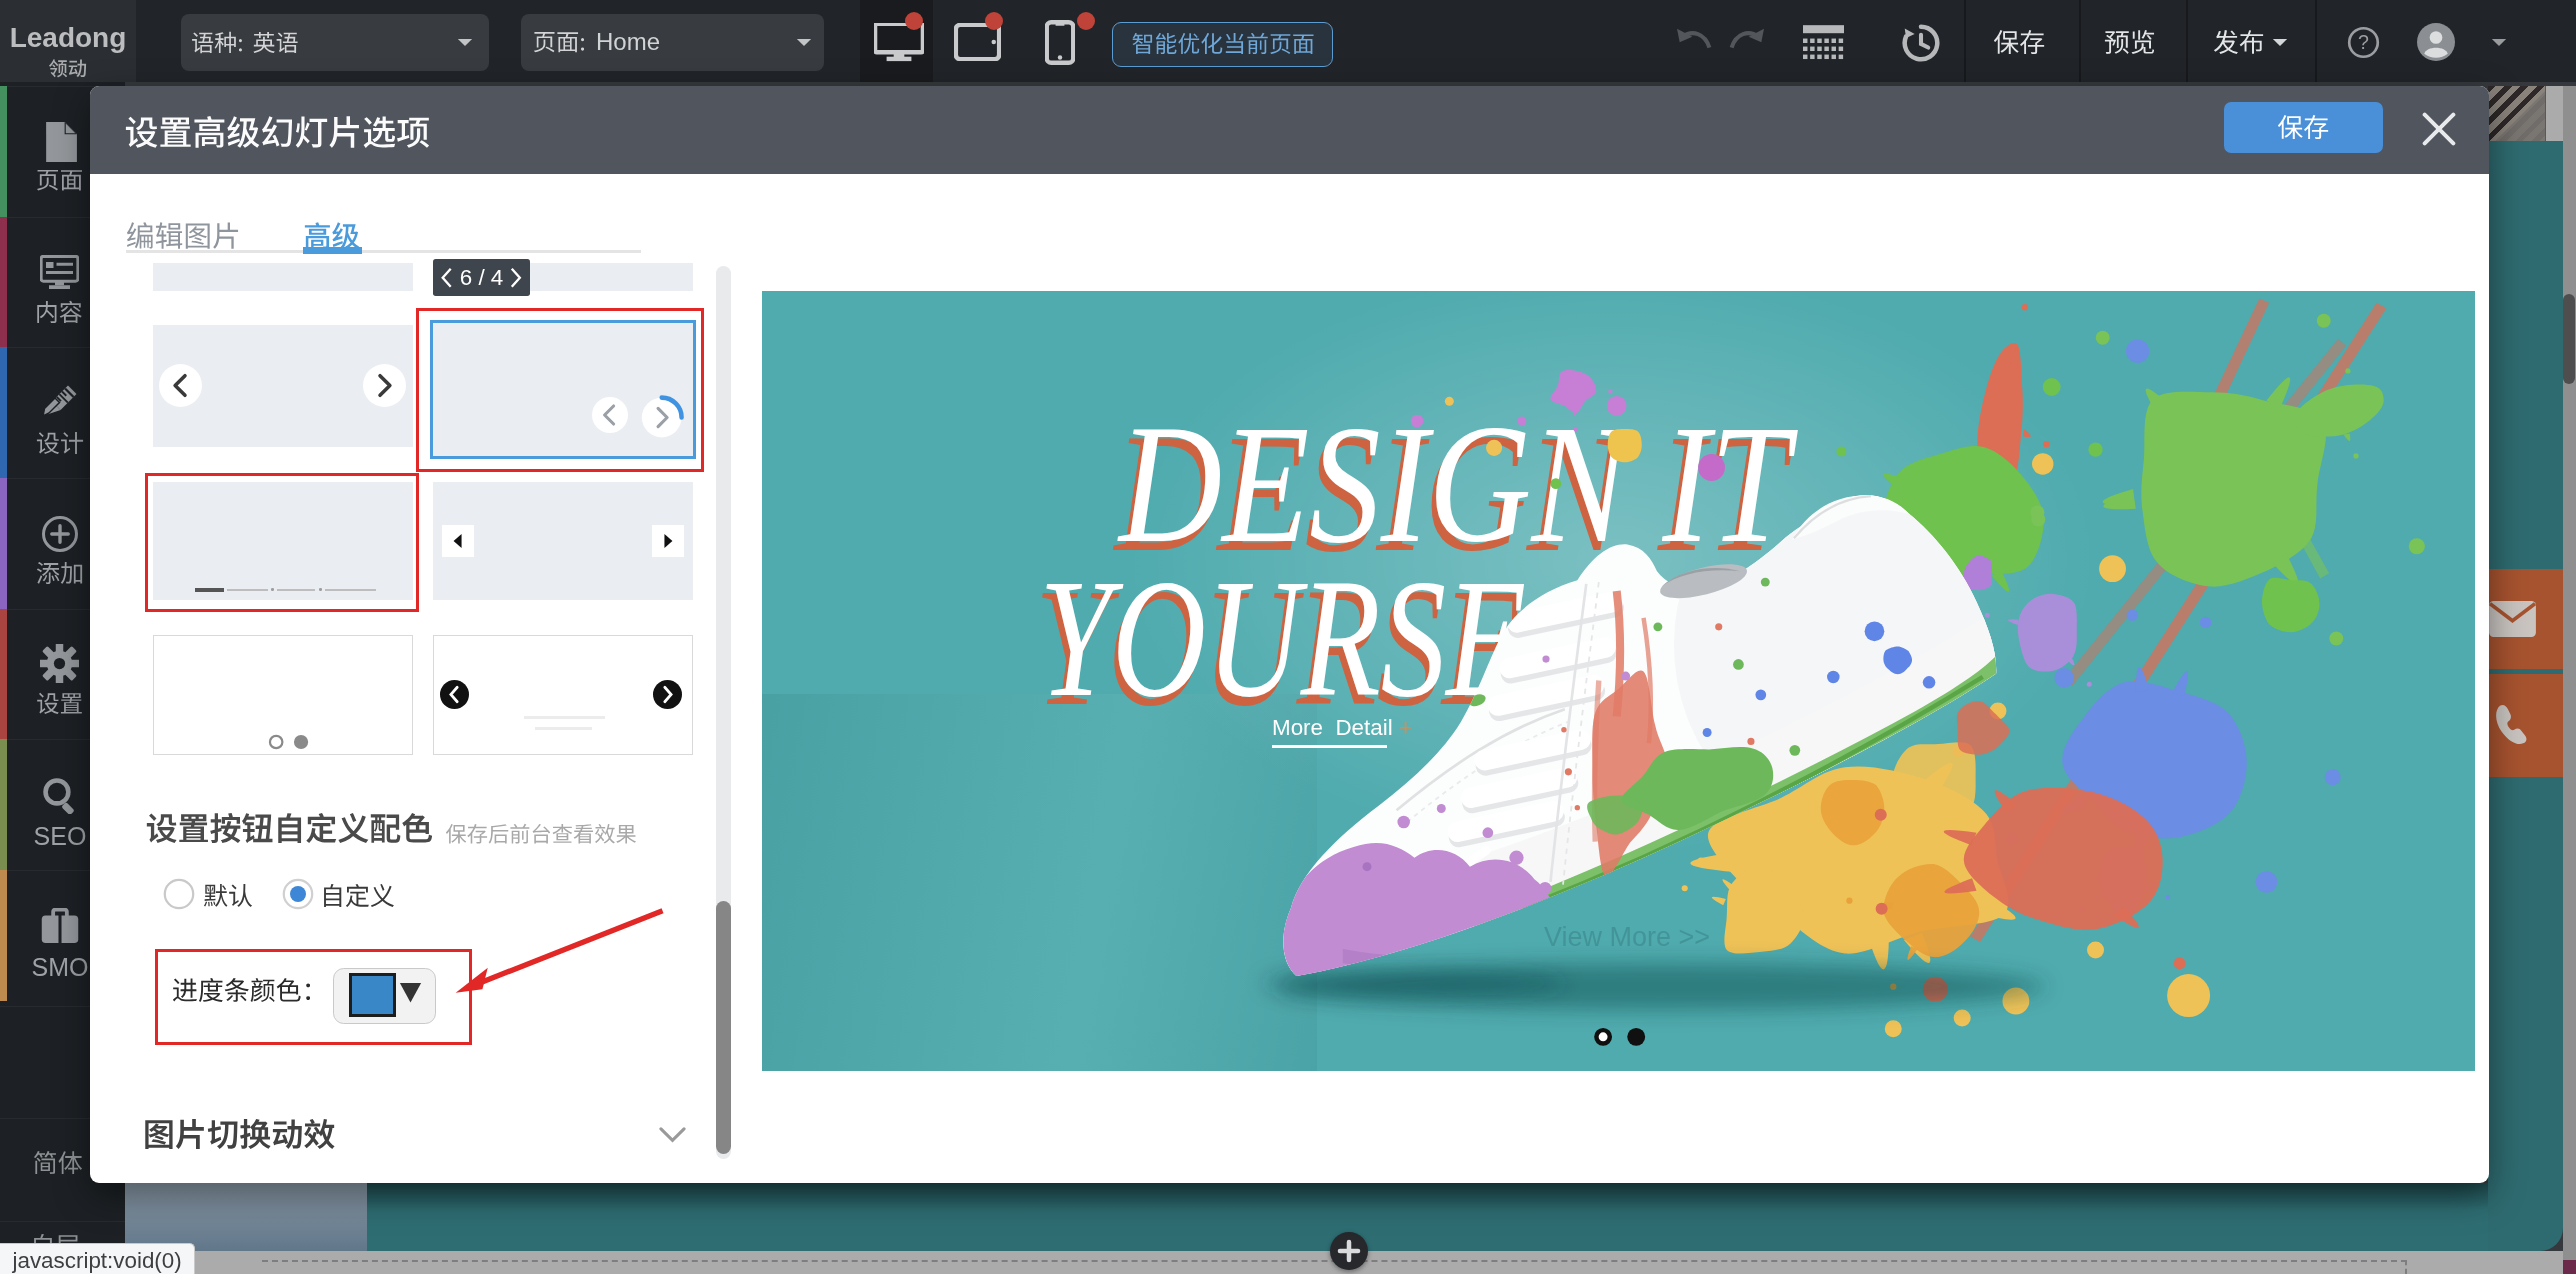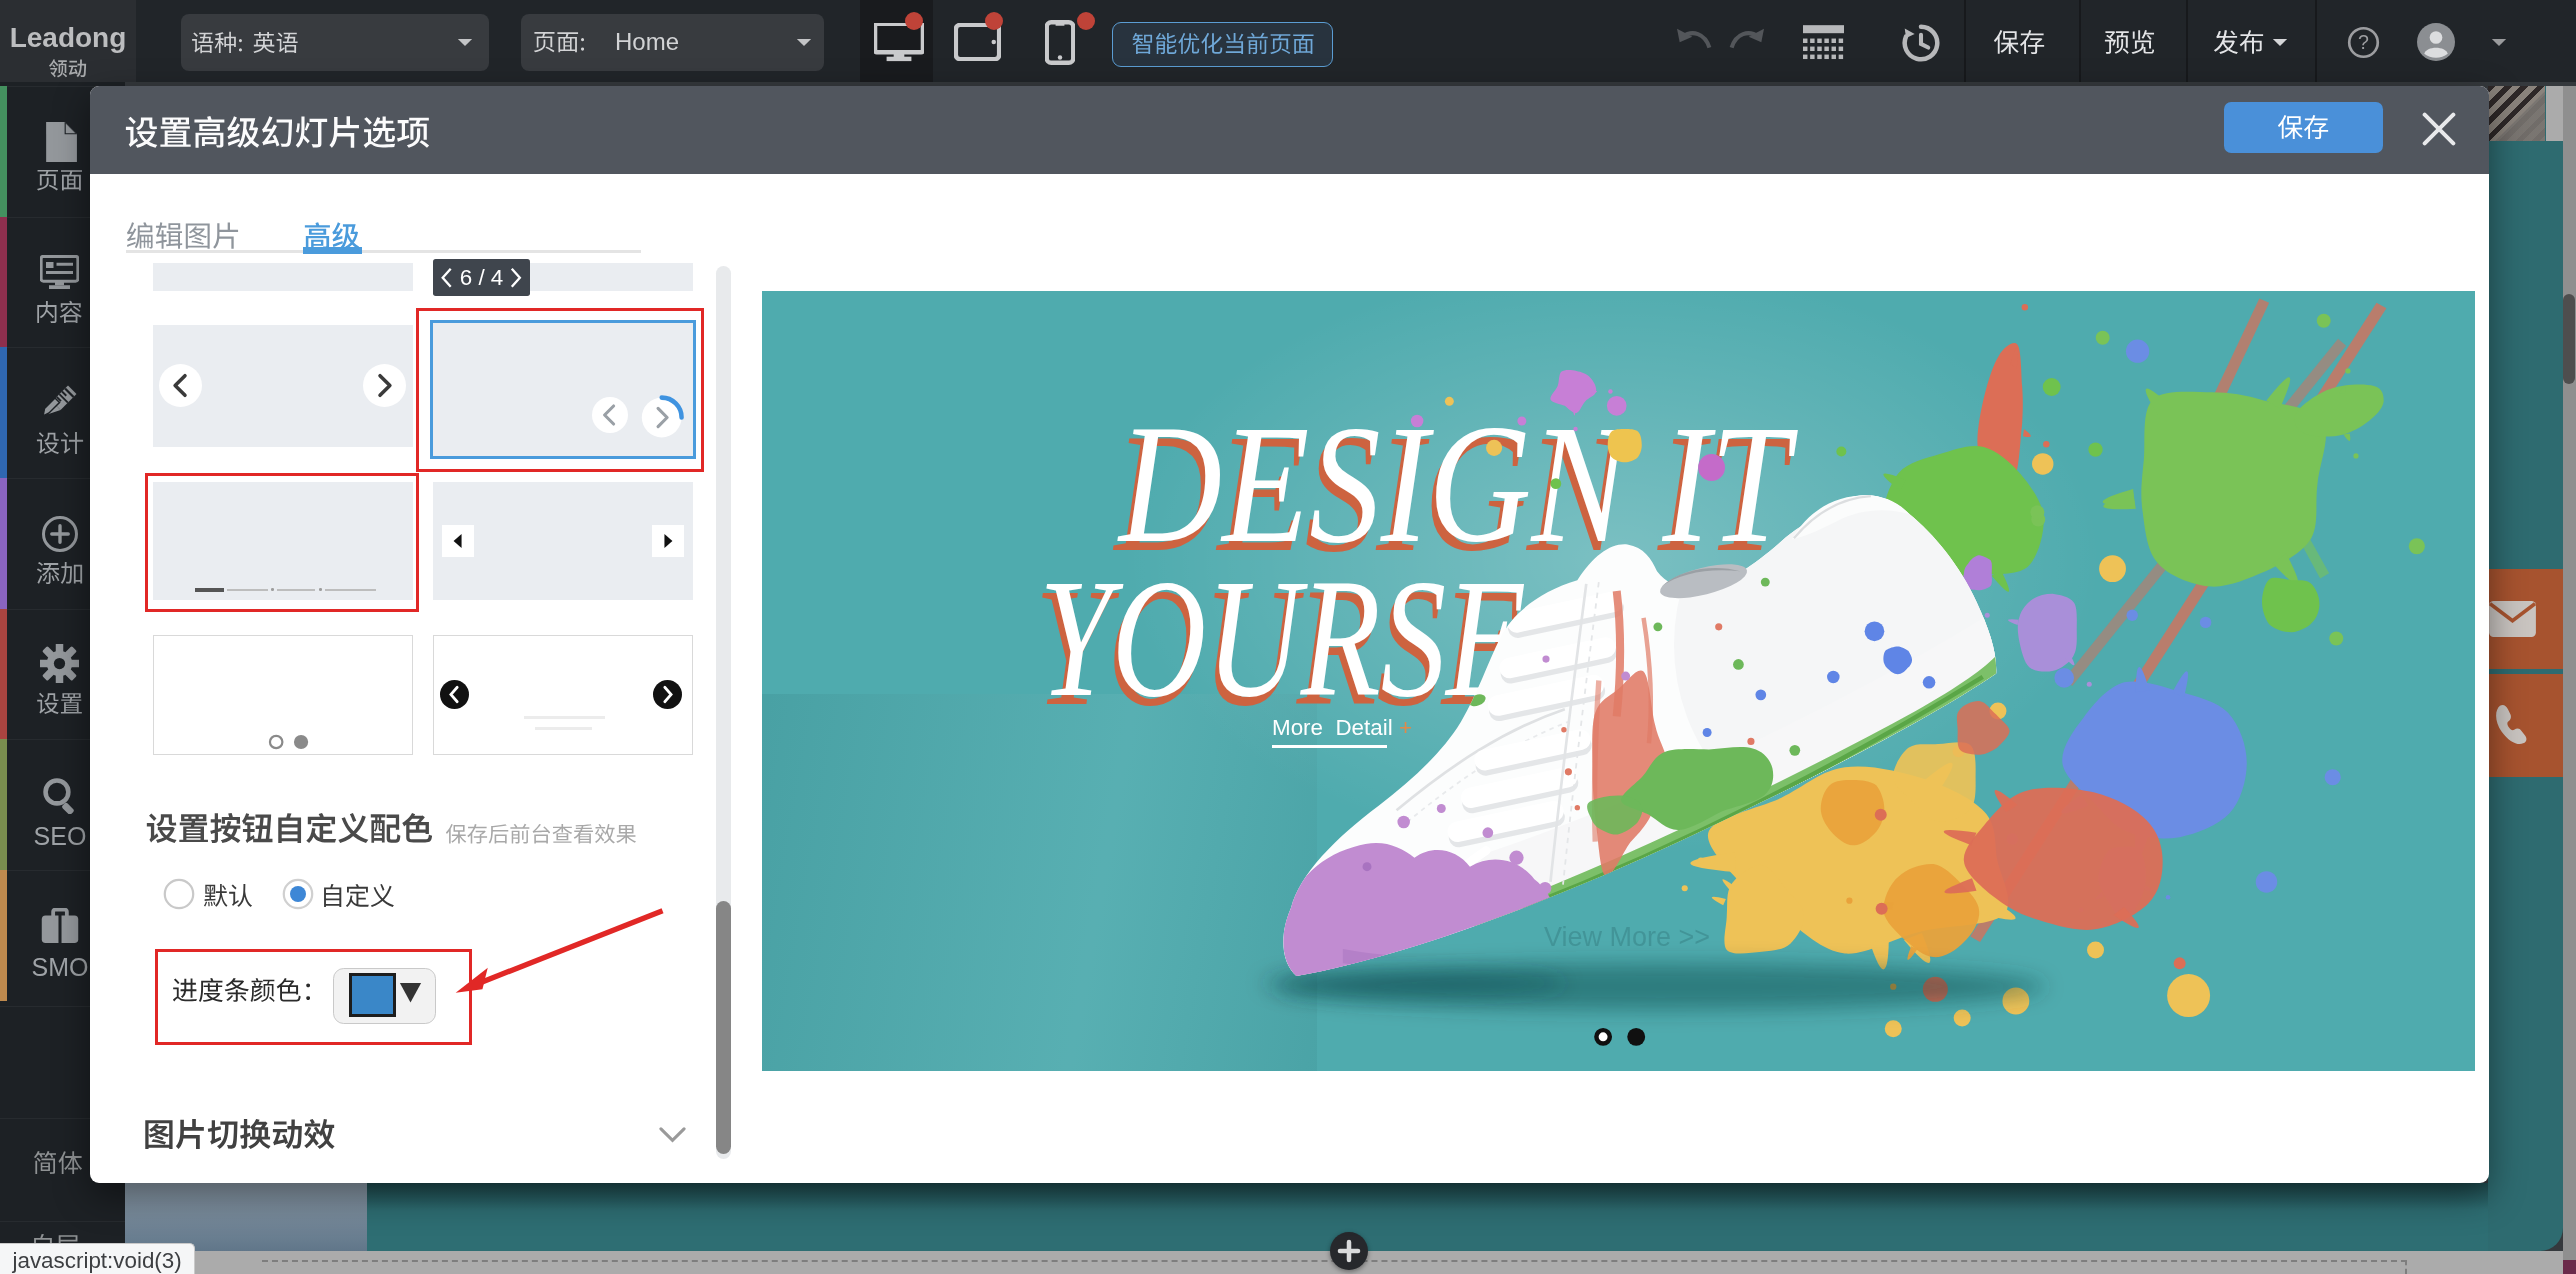--- a/index.html
+++ b/index.html
@@ -46,21 +46,21 @@
 <svg style="position:absolute;left:252px;top:31px;overflow:visible;" width="47" height="23" viewBox="-0.010000000000000009 -22.83 51.92 25.97">
       <path d="M1.5 -7.2H24.6V-5.4H1.5ZM4.2 -13.3H22V-6.5H20V-11.6H6V-6.5H4.2ZM11.9 -16.3H13.9V-9.1Q13.9 -7.8 13.7 -6.5Q13.4 -5.2 12.7 -3.9Q12.1 -2.7 10.8 -1.6Q9.5 -0.5 7.4 0.4Q5.3 1.4 2.2 2.1Q2.1 1.9 1.9 1.6Q1.7 1.3 1.4 1Q1.2 0.7 1 0.5Q4 -0.2 5.9 -1Q7.9 -1.8 9.1 -2.8Q10.3 -3.7 10.9 -4.8Q11.5 -5.8 11.7 -6.9Q11.9 -8 11.9 -9.1ZM14.2 -6.6Q15.5 -3.6 18.2 -1.9Q21 -0.2 25.2 0.4Q25 0.6 24.7 0.9Q24.5 1.2 24.3 1.5Q24.1 1.9 23.9 2.1Q21 1.6 18.8 0.6Q16.6 -0.5 15 -2.1Q13.4 -3.8 12.5 -6.1ZM1.8 -19.4H24.1V-17.7H1.8ZM7.3 -21.8H9.2V-14.9H7.3ZM16.6 -21.8H18.6V-14.9H16.6ZM35.2 -20.9H50V-19.2H35.2ZM34.3 -11H50.9V-9.2H34.3ZM36.5 -7H49.2V2H47.2V-5.3H38.3V2.1H36.5ZM37.4 -0.7H48V1.1H37.4ZM40.7 -20.2 42.6 -20Q42.3 -18.4 41.9 -16.5Q41.5 -14.7 41.1 -13Q40.7 -11.2 40.4 -10H38.4Q38.6 -11 39 -12.2Q39.3 -13.5 39.6 -14.9Q39.9 -16.3 40.2 -17.6Q40.5 -19 40.7 -20.2ZM36.2 -16.2H47V-14.5H36.2ZM46.5 -16.2H46.7L47 -16.3L48.3 -16.2Q48.3 -14.7 48.1 -13.1Q47.9 -11.4 47.7 -10L45.9 -10.2Q46 -11.1 46.1 -12.2Q46.2 -13.3 46.3 -14.3Q46.4 -15.3 46.5 -16ZM28.5 -19.9 29.8 -21.1Q30.5 -20.6 31.3 -19.9Q32 -19.2 32.7 -18.5Q33.4 -17.8 33.8 -17.3L32.5 -15.9Q32.1 -16.4 31.4 -17.1Q30.8 -17.9 30 -18.6Q29.3 -19.3 28.5 -19.9ZM27.2 -13.7H31.8V-11.8H27.2ZM30.8 1.3 30.5 -0.5 31.1 -1.3 35.7 -4.4Q35.8 -4 36 -3.5Q36.1 -3 36.2 -2.7Q34.6 -1.6 33.6 -0.9Q32.6 -0.2 32 0.2Q31.5 0.6 31.2 0.9Q31 1.1 30.8 1.3ZM30.8 1.3Q30.8 1.1 30.6 0.7Q30.4 0.4 30.2 0.1Q30 -0.2 29.8 -0.4Q30.1 -0.7 30.5 -1.1Q30.8 -1.6 30.8 -2.4V-13.7H32.6V-0.6Q32.6 -0.6 32.3 -0.4Q32.1 -0.2 31.7 0.1Q31.4 0.4 31.1 0.7Q30.8 1 30.8 1.3Z" fill="#d2d3d5"></path>
     </svg>
 <svg class="abs" style="left:457px;top:38px" width="16" height="9" viewBox="0 0 18 10">
       <path d="M1 1 L9 9 L17 1 Z" fill="#c3c4c6"></path>
     </svg>
 <div class="abs" style="left:521px;top:14.3px;width:303px;height:57px;background:#383b3f;border-radius:8px"></div>
 <svg style="position:absolute;left:533px;top:31px;overflow:visible;" width="52" height="22.4" viewBox="0.31000000000000005 -21.41 58.02 24.56">
       <path d="M1.9 -20.4H24.3V-18.6H1.9ZM11.9 -19.5 14.2 -19.1Q13.6 -18 13.1 -16.7Q12.5 -15.5 12 -14.7L10.3 -15Q10.6 -15.6 10.9 -16.4Q11.2 -17.2 11.5 -18Q11.8 -18.8 11.9 -19.5ZM12.1 -12H14.1V-7.3Q14.1 -6.2 13.8 -5.1Q13.6 -4.1 12.9 -3.1Q12.2 -2.1 10.9 -1.1Q9.7 -0.2 7.6 0.6Q5.5 1.4 2.5 2.1Q2.4 1.9 2.2 1.6Q2 1.3 1.8 1Q1.5 0.7 1.3 0.5Q4.2 -0.1 6.1 -0.8Q8.1 -1.5 9.3 -2.3Q10.5 -3.1 11.1 -3.9Q11.7 -4.8 11.9 -5.6Q12.1 -6.5 12.1 -7.3ZM14.2 -2.9 15.3 -4.2Q16.4 -3.7 17.7 -3.1Q18.9 -2.5 20.1 -1.8Q21.3 -1.2 22.4 -0.6Q23.5 0.1 24.2 0.6L23 2.1Q22.3 1.6 21.3 1Q20.2 0.3 19 -0.4Q17.8 -1 16.5 -1.7Q15.3 -2.3 14.2 -2.9ZM4.5 -15.5H21.8V-3.4H19.7V-13.7H6.4V-3.3H4.5ZM35.2 -10.3H42.4V-8.7H35.2ZM35.2 -5.7H42.4V-4.2H35.2ZM29.9 -1.1H48.3V0.7H29.9ZM28.7 -15H49.3V2.1H47.3V-13.2H30.6V2.1H28.7ZM34.3 -13.9H36.1V-0.3H34.3ZM41.6 -13.9H43.4V-0.3H41.6ZM37.7 -19.3 40 -18.7Q39.6 -17.4 39.2 -16Q38.7 -14.7 38.4 -13.7L36.6 -14.2Q36.8 -14.9 37 -15.8Q37.2 -16.7 37.4 -17.6Q37.6 -18.5 37.7 -19.3ZM27.5 -20.1H50.6V-18.3H27.5ZM55.6 -10.2Q54.9 -10.2 54.4 -10.7Q53.9 -11.1 53.9 -11.9Q53.9 -12.8 54.4 -13.3Q54.9 -13.8 55.6 -13.8Q56.3 -13.8 56.8 -13.3Q57.3 -12.8 57.3 -11.9Q57.3 -11.1 56.8 -10.7Q56.3 -10.2 55.6 -10.2ZM55.6 0.3Q54.9 0.3 54.4 -0.2Q53.9 -0.7 53.9 -1.5Q53.9 -2.3 54.4 -2.8Q54.9 -3.3 55.6 -3.3Q56.3 -3.3 56.8 -2.8Q57.3 -2.3 57.3 -1.5Q57.3 -0.7 56.8 -0.2Q56.3 0.3 55.6 0.3Z" fill="#d2d3d5"></path>
     </svg>
-<div class="abs" style="left:615px;top:27px;width:134px;height:32px;font-size:24px;color:#d2d3d5;line-height:30px">Home</div>
+<div class="abs" style="left:596px;top:27px;width:134px;height:32px;font-size:24px;color:#d2d3d5;line-height:30px">Home</div>
 <svg class="abs" style="left:796px;top:38px" width="16" height="9" viewBox="0 0 18 10">
       <path d="M1 1 L9 9 L17 1 Z" fill="#c3c4c6"></path>
     </svg>
 <div class="abs" style="left:860px;top:0;width:73px;height:82px;background:#191b1e"></div>
 <svg class="abs" style="left:874px;top:23px" width="50" height="39" viewBox="0 0 56 44">
 <rect x="1" y="1" width="54" height="32" rx="2" fill="none" stroke="#c9cacc" stroke-width="5"></rect>
 <rect x="22" y="33" width="12" height="6" fill="#c9cacc"></rect>
       <rect x="14" y="38" width="28" height="5" fill="#c9cacc"></rect>
     </svg>
 <svg class="abs" style="left:954px;top:23px" width="47" height="38" viewBox="0 0 52 42">
@@ -225,21 +225,21 @@
 <div class="abs" style="left:0;top:1006px;width:125px;height:0.9px;background:#272b2f"></div>
 <div class="abs" style="left:0;top:1118px;width:125px;height:0.9px;background:#272b2f"></div>
 <div class="abs" style="left:0;top:1221px;width:125px;height:0.9px;background:#272b2f"></div>
 <svg style="position:absolute;left:33px;top:1150px;overflow:visible;" width="50" height="25" viewBox="0.3600000000000001 -24.6 55.89 27.79">
       <path d="M5.3 -21.1H13.8V-19.3H5.3ZM15.9 -21H26V-19.3H15.9ZM5.8 -23.6 7.8 -23.1Q7.3 -21.6 6.5 -20.2Q5.8 -18.9 4.9 -17.7Q4 -16.5 3.1 -15.6Q2.9 -15.8 2.6 -16Q2.3 -16.2 1.9 -16.4Q1.6 -16.6 1.4 -16.7Q2.8 -18 3.9 -19.8Q5.1 -21.6 5.8 -23.6ZM16.7 -23.6 18.7 -23.1Q18.1 -21.1 17.1 -19.2Q16 -17.4 14.8 -16.1Q14.7 -16.3 14.4 -16.5Q14 -16.7 13.7 -17Q13.4 -17.2 13.1 -17.3Q14.3 -18.5 15.2 -20.1Q16.2 -21.7 16.7 -23.6ZM7.4 -19.7 9.1 -20.4Q9.7 -19.5 10.3 -18.4Q10.9 -17.4 11.1 -16.6L9.3 -15.9Q9 -16.6 8.5 -17.7Q7.9 -18.8 7.4 -19.7ZM18.9 -19.8 20.6 -20.5Q21.3 -19.6 22 -18.5Q22.7 -17.3 23.1 -16.5L21.2 -15.7Q20.9 -16.5 20.3 -17.7Q19.6 -18.8 18.9 -19.8ZM9.8 -6.8H18.3V-5.3H9.8ZM3 -12.7H5V2.2H3ZM9.8 -15.1H24.1V-13.2H9.8ZM4.3 -15.1 5.8 -16.1Q6.7 -15.4 7.6 -14.4Q8.5 -13.5 9 -12.7L7.4 -11.6Q6.9 -12.3 6 -13.3Q5.1 -14.3 4.3 -15.1ZM23 -15.1H25V-0.3Q25 0.6 24.8 1Q24.6 1.5 23.9 1.8Q23.3 2 22.2 2Q21.2 2.1 19.6 2.1Q19.5 1.7 19.3 1.1Q19.2 0.6 18.9 0.2Q19.7 0.2 20.4 0.2Q21.1 0.3 21.7 0.3Q22.2 0.2 22.4 0.2Q22.7 0.2 22.8 0.1Q23 0 23 -0.3ZM10.8 -9.2V-2.8H17.4V-9.2ZM9 -10.8H19.3V-1.1H9ZM35 -23.4 37 -22.8Q36.2 -20.5 35.1 -18.2Q34 -15.9 32.7 -13.8Q31.5 -11.8 30.1 -10.2Q30 -10.4 29.8 -10.8Q29.5 -11.2 29.3 -11.6Q29.1 -12 28.8 -12.2Q30.1 -13.6 31.2 -15.4Q32.4 -17.2 33.4 -19.3Q34.3 -21.3 35 -23.4ZM32.5 -16.2 34.5 -18.2 34.5 -18.2V2.2H32.5ZM44.3 -23.4H46.3V2.1H44.3ZM36.3 -17.9H54.7V-15.8H36.3ZM39.6 -4.9H50.8V-3H39.6ZM47.3 -16.8Q48.1 -14.3 49.4 -11.9Q50.6 -9.4 52.1 -7.4Q53.6 -5.3 55.3 -4Q54.9 -3.7 54.4 -3.2Q53.9 -2.8 53.6 -2.4Q52 -3.9 50.5 -6.1Q49 -8.3 47.8 -11Q46.6 -13.6 45.7 -16.4ZM43.4 -16.9 44.9 -16.5Q44.1 -13.7 42.8 -11Q41.5 -8.3 40 -6.1Q38.4 -3.8 36.8 -2.3Q36.6 -2.5 36.3 -2.8Q36.1 -3.1 35.8 -3.4Q35.5 -3.7 35.3 -3.9Q36.9 -5.2 38.5 -7.3Q40 -9.4 41.3 -11.9Q42.6 -14.4 43.4 -16.9Z" fill="#8f9294"></path>
     </svg>
 <svg style="position:absolute;left:33px;top:1233px;overflow:visible;" width="47" height="25" viewBox="3.0300000000000002 -24.63 52.36 28.13">
       <path d="M5.1 -1.9H22.9V0.2H5.1ZM5 -10.5H22.9V-8.5H5ZM4 -19H24V2.1H21.8V-16.9H6.1V2.2H4ZM12.5 -23.6 15.1 -23.2Q14.5 -21.7 13.8 -20.3Q13.2 -18.8 12.6 -17.7L10.6 -18.2Q10.9 -19 11.3 -19.9Q11.6 -20.9 12 -21.8Q12.3 -22.8 12.5 -23.6ZM31.7 -22.2H33.8V-14Q33.8 -12.2 33.7 -10.1Q33.6 -8 33.3 -5.9Q33 -3.7 32.4 -1.6Q31.8 0.5 30.7 2.2Q30.5 2 30.2 1.8Q29.8 1.6 29.5 1.4Q29.1 1.2 28.9 1.1Q29.9 -0.5 30.4 -2.5Q31 -4.4 31.3 -6.4Q31.5 -8.4 31.6 -10.4Q31.7 -12.3 31.7 -14ZM33.2 -22.2H52.8V-15.2H33.2V-17H50.7V-20.4H33.2ZM36.5 -12.8H52.4V-10.9H36.5ZM34.7 -8H54.4V-6.1H34.7ZM47.2 -4.5 49 -5.3Q49.8 -4.2 50.7 -3Q51.5 -1.7 52.3 -0.5Q53 0.7 53.5 1.6L51.6 2.5Q51.1 1.6 50.4 0.4Q49.7 -0.8 48.8 -2.1Q48 -3.4 47.2 -4.5ZM36.1 1.8Q36 1.6 35.9 1.2Q35.7 0.9 35.6 0.5Q35.4 0.1 35.3 -0.2Q35.7 -0.2 36.1 -0.6Q36.5 -0.9 36.9 -1.4Q37.2 -1.7 37.6 -2.3Q38.1 -2.9 38.7 -3.7Q39.3 -4.5 39.9 -5.4Q40.4 -6.4 40.9 -7.3L43.3 -6.7Q42.4 -5.3 41.5 -4Q40.5 -2.6 39.5 -1.4Q38.5 -0.2 37.5 0.7V0.7Q37.5 0.7 37.2 0.8Q37 1 36.8 1.1Q36.5 1.3 36.3 1.5Q36.1 1.6 36.1 1.8ZM36.1 1.8 36 0.3 37.3 -0.4 50.8 -1.2Q50.9 -0.8 51 -0.3Q51.2 0.2 51.2 0.5Q47.4 0.7 44.8 0.9Q42.2 1.1 40.6 1.2Q39 1.3 38.1 1.4Q37.2 1.5 36.8 1.6Q36.3 1.7 36.1 1.8Z" fill="#8f9294"></path>
     </svg>
 <div class="abs" style="left:0;top:1243px;width:195px;height:31px;background:#f5f6f7;border:0.9px solid #c9c9c9;border-left:none;border-bottom:none;border-radius:0 5.4px 0 0"></div>
-<div class="abs" style="left:12.5px;top:1249px;width:183px;font-size:22.4px;color:#3d3f42;line-height:23px">javascript:void(3)</div>
+<div class="abs" style="left:12.5px;top:1249px;width:183px;font-size:22.4px;color:#3d3f42;line-height:23px">javascript:void(0)</div>
 <div class="abs" style="left:90px;top:86px;width:2399px;height:1097px;background:#fff;border-radius:9px;box-shadow:0 12.5px 36px rgba(0,0,0,.45)"></div>
 <div class="abs" style="left:90px;top:86px;width:2399px;height:88px;background:#51565e;border-radius:9px 9px 0 0"></div>
 <svg style="position:absolute;left:125px;top:115px;overflow:visible;" width="305" height="34" viewBox="0.51 -33.26 341.27 37.63">
       <path d="M4.3 -29.3 6.6 -31.5Q7.6 -30.6 8.8 -29.6Q9.9 -28.6 10.9 -27.6Q12 -26.6 12.6 -25.8L10.1 -23.2Q9.5 -24.1 8.5 -25.1Q7.6 -26.2 6.4 -27.3Q5.3 -28.4 4.3 -29.3ZM6.5 2.5 5.7 -0.7 6.5 -1.9 13.8 -7.6Q14 -6.9 14.4 -6Q14.8 -5.1 15.1 -4.6Q12.5 -2.6 10.9 -1.3Q9.3 -0.1 8.5 0.7Q7.6 1.4 7.1 1.8Q6.7 2.2 6.5 2.5ZM1.5 -20.2H8.3V-16.8H1.5ZM19.2 -30.8H29.3V-27.4H19.2ZM14.5 -15.4H32.1V-12.1H14.5ZM31 -15.4H31.7L32.3 -15.6L34.5 -14.6Q33.3 -10.7 31.3 -7.8Q29.3 -4.9 26.7 -2.7Q24 -0.6 20.8 0.9Q17.7 2.3 14.2 3.2Q13.9 2.5 13.4 1.6Q13 0.6 12.5 0Q15.7 -0.6 18.6 -1.9Q21.6 -3.1 24 -4.9Q26.5 -6.8 28.3 -9.3Q30.1 -11.7 31 -14.9ZM18.9 -12.8Q20.4 -9.5 22.9 -6.9Q25.5 -4.3 29 -2.6Q32.5 -0.8 36.8 0.1Q36.4 0.4 36 1Q35.6 1.6 35.2 2.2Q34.8 2.8 34.6 3.3Q27.9 1.7 23.2 -2.2Q18.5 -6 15.9 -11.7ZM18.3 -30.8H21.7V-26.5Q21.7 -24.7 21.1 -22.7Q20.6 -20.8 19.2 -19.1Q17.8 -17.4 15 -16.1Q14.8 -16.4 14.4 -17Q13.9 -17.5 13.4 -18Q13 -18.5 12.6 -18.7Q15.1 -19.8 16.3 -21.1Q17.5 -22.4 17.9 -23.8Q18.3 -25.2 18.3 -26.6ZM27.7 -30.8H31.1V-22.2Q31.1 -21.3 31.2 -21Q31.3 -20.7 31.8 -20.7Q32 -20.7 32.4 -20.7Q32.9 -20.7 33.4 -20.7Q33.9 -20.7 34.1 -20.7Q34.5 -20.7 35.1 -20.7Q35.6 -20.8 36 -20.9Q36 -20.2 36.1 -19.4Q36.2 -18.5 36.3 -17.9Q35.9 -17.7 35.3 -17.7Q34.7 -17.6 34.1 -17.6Q33.9 -17.6 33.3 -17.6Q32.8 -17.6 32.2 -17.6Q31.7 -17.6 31.5 -17.6Q29.9 -17.6 29.1 -18.1Q28.3 -18.5 28 -19.6Q27.7 -20.6 27.7 -22.2ZM6.5 2.5Q6.3 2.1 6 1.5Q5.7 0.9 5.3 0.4Q4.9 -0.2 4.6 -0.5Q5 -0.8 5.4 -1.3Q5.9 -1.8 6.2 -2.5Q6.5 -3.2 6.5 -4.1V-20.2H10V-1.3Q10 -1.3 9.4 -0.9Q8.9 -0.5 8.2 0.1Q7.5 0.7 7 1.4Q6.5 2 6.5 2.5ZM63 -28.2V-25.3H68.5V-28.2ZM54.2 -28.2V-25.3H59.7V-28.2ZM45.7 -28.2V-25.3H51V-28.2ZM42.2 -30.7H72.1V-22.8H42.2ZM40.5 -20.9H73.1V-18.2H40.5ZM55 -23.6 58.7 -23.4Q58.4 -21.4 58 -19.1Q57.5 -16.9 57.1 -15.2H53.8Q54 -16.4 54.2 -17.8Q54.5 -19.2 54.7 -20.7Q54.9 -22.3 55 -23.6ZM40.1 -0.5H74V2.1H40.1ZM46.7 -12.1H67.3V-10.2H46.7ZM46.8 -8.3H67.2V-6.4H46.8ZM47 -4.4H67.4V-2.4H47ZM44.9 -16.2H69.1V0.9H65.5V-13.9H48.3V0.9H44.9ZM78.2 -28.3H111.7V-25.2H78.2ZM87.2 -20.9V-18H102.9V-20.9ZM83.6 -23.4H106.7V-15.5H83.6ZM79.4 -13.6H109.5V-10.7H82.9V3.2H79.4ZM107 -13.6H110.6V-0.3Q110.6 0.9 110.3 1.5Q109.9 2.1 109 2.5Q108.1 2.8 106.8 2.8Q105.4 2.9 103.5 2.9Q103.3 2.3 103 1.5Q102.7 0.8 102.4 0.2Q103.2 0.3 104 0.3Q104.8 0.3 105.5 0.3Q106.1 0.3 106.3 0.3Q107 0.3 107 -0.3ZM92.4 -31.4 96 -32.3Q96.5 -31.1 97 -29.6Q97.6 -28.2 97.8 -27.2L94 -26.1Q93.8 -27.2 93.3 -28.7Q92.8 -30.2 92.4 -31.4ZM88.5 -8.8H102.9V-0.7H88.5V-3.2H99.7V-6.2H88.5ZM86.6 -8.8H89.9V1.1H86.6ZM133.3 -28.3 136.9 -28.2Q136.6 -21.3 135.9 -15.5Q135.1 -9.6 133.6 -4.9Q132.1 -0.2 129.4 3.3Q129.1 3 128.5 2.6Q127.9 2.2 127.3 1.7Q126.7 1.3 126.2 1.1Q128.9 -2 130.4 -6.4Q131.9 -10.9 132.5 -16.4Q133.1 -22 133.3 -28.3ZM129.2 -29.7H144.2V-26.3H129.2ZM142 -19.6H147V-16.4H141ZM146 -19.6H146.7L147.3 -19.7L149.5 -18.8Q148.4 -13.2 146.2 -8.9Q144.1 -4.7 141.1 -1.6Q138.2 1.4 134.7 3.2Q134.4 2.8 134 2.3Q133.5 1.8 133 1.3Q132.5 0.8 132.1 0.5Q135.6 -1.1 138.4 -3.8Q141.1 -6.5 143.1 -10.2Q145.1 -14 146 -18.8ZM136 -19Q137.3 -14.8 139.4 -11Q141.5 -7.3 144.5 -4.4Q147.4 -1.4 150.9 0.2Q150.6 0.5 150.1 1Q149.6 1.6 149.2 2.1Q148.8 2.7 148.5 3.1Q144.8 1.2 141.8 -2Q138.9 -5.2 136.7 -9.3Q134.5 -13.4 133 -18.1ZM142.6 -29.7H146.3Q145.8 -27.5 145.1 -25Q144.4 -22.6 143.8 -20.4Q143.2 -18.1 142.6 -16.4H139Q139.7 -18.2 140.3 -20.5Q141 -22.7 141.6 -25.1Q142.2 -27.6 142.6 -29.7ZM116.3 -6.5Q116.3 -6.8 116.1 -7.4Q115.9 -8 115.6 -8.6Q115.4 -9.2 115.2 -9.6Q115.9 -9.8 116.6 -10.4Q117.3 -11.1 118.2 -12.2Q118.7 -12.7 119.7 -13.9Q120.6 -15.1 121.8 -16.8Q122.9 -18.4 124.1 -20.4Q125.3 -22.3 126.3 -24.3L129.2 -22.4Q126.9 -18.5 124.2 -14.8Q121.4 -11.1 118.7 -8.3V-8.2Q118.7 -8.2 118.3 -8Q118 -7.8 117.5 -7.6Q117 -7.3 116.7 -7Q116.3 -6.7 116.3 -6.5ZM116.3 -6.5 116 -9.4 117.6 -10.7 128.5 -13.6Q128.5 -12.9 128.5 -12Q128.6 -11.2 128.6 -10.6Q124.9 -9.5 122.6 -8.8Q120.3 -8.1 119.1 -7.7Q117.9 -7.2 117.3 -7Q116.7 -6.7 116.3 -6.5ZM116.1 -15.9Q116 -16.3 115.8 -16.9Q115.6 -17.5 115.4 -18.1Q115.2 -18.8 115 -19.2Q115.5 -19.4 116.1 -20Q116.6 -20.6 117.2 -21.5Q117.6 -22 118.2 -23.1Q118.8 -24.1 119.6 -25.6Q120.3 -27.1 121.1 -28.8Q121.9 -30.5 122.4 -32.2L125.7 -30.7Q124.7 -28.3 123.5 -26Q122.2 -23.7 120.9 -21.6Q119.5 -19.5 118.1 -17.8V-17.7Q118.1 -17.7 117.8 -17.5Q117.5 -17.3 117.1 -17Q116.7 -16.7 116.4 -16.5Q116.1 -16.2 116.1 -15.9ZM116.1 -15.9 116 -18.5 117.6 -19.5 124.4 -20.2Q124.3 -19.5 124.2 -18.6Q124.1 -17.8 124.1 -17.3Q121.8 -17 120.3 -16.8Q118.9 -16.6 118 -16.4Q117.2 -16.3 116.8 -16.2Q116.4 -16 116.1 -15.9ZM115.5 -2.4Q117.2 -3 119.3 -3.7Q121.4 -4.5 123.8 -5.4Q126.1 -6.2 128.5 -7.1L129.2 -4.1Q125.9 -2.7 122.5 -1.3Q119.1 0 116.4 1.1ZM170.1 -28.4H185.4V-25H170.1ZM183.8 -28.4H187.4Q187.4 -28.4 187.4 -28.1Q187.4 -27.7 187.4 -27.3Q187.4 -26.8 187.4 -26.6Q187.2 -19.7 187 -14.9Q186.8 -10.2 186.5 -7.1Q186.3 -4.1 185.9 -2.4Q185.5 -0.7 184.9 0Q184.2 1 183.4 1.4Q182.7 1.8 181.6 2Q180.6 2.1 178.9 2.1Q177.3 2.1 175.6 2Q175.6 1.2 175.3 0.2Q175 -0.8 174.5 -1.6Q176.3 -1.5 177.8 -1.4Q179.3 -1.4 180 -1.4Q180.6 -1.4 181 -1.5Q181.3 -1.7 181.6 -2.1Q182.1 -2.6 182.4 -4.2Q182.8 -5.8 183 -8.8Q183.3 -11.8 183.4 -16.4Q183.6 -21 183.8 -27.6ZM165.5 -10.1 168.5 -11.3Q169.5 -9.4 170.5 -7.3Q171.4 -5.1 172.2 -3.1Q172.9 -1.1 173.3 0.4L170.1 1.9Q169.7 0.3 169 -1.8Q168.3 -3.8 167.4 -6Q166.5 -8.2 165.5 -10.1ZM155 -14Q154.9 -14.4 154.7 -15.1Q154.5 -15.7 154.3 -16.4Q154 -17.1 153.8 -17.6Q154.4 -17.7 155 -18.4Q155.5 -19.1 156.3 -20.1Q156.6 -20.7 157.3 -21.8Q158 -23 158.9 -24.7Q159.7 -26.3 160.5 -28.2Q161.4 -30.1 162 -32L165.6 -30.6Q164.5 -28 163.2 -25.3Q161.8 -22.7 160.3 -20.3Q158.9 -18 157.4 -16V-15.9Q157.4 -15.9 157 -15.8Q156.7 -15.6 156.2 -15.3Q155.7 -15 155.4 -14.6Q155 -14.3 155 -14ZM155 -14 154.9 -16.8 156.7 -17.9 166 -18.5Q165.8 -17.8 165.7 -16.9Q165.6 -16 165.6 -15.4Q162.4 -15.1 160.5 -14.9Q158.6 -14.7 157.5 -14.6Q156.4 -14.4 155.9 -14.3Q155.3 -14.2 155 -14ZM155.3 0.3Q155.2 0 155 -0.7Q154.8 -1.3 154.5 -2Q154.3 -2.7 154 -3.1Q154.8 -3.4 155.6 -4.2Q156.4 -5.1 157.5 -6.5Q158.1 -7.2 159.2 -8.8Q160.3 -10.4 161.7 -12.7Q163.1 -14.9 164.5 -17.5Q165.9 -20 167.1 -22.7L170.6 -21.1Q168.8 -17.4 166.6 -14Q164.5 -10.5 162.3 -7.4Q160 -4.2 157.8 -1.7V-1.6Q157.8 -1.6 157.4 -1.4Q157 -1.2 156.5 -0.9Q156 -0.6 155.7 -0.3Q155.3 0 155.3 0.3ZM155.3 0.3 155.1 -2.7 157 -4 169.9 -6Q169.8 -5.2 169.7 -4.3Q169.7 -3.3 169.7 -2.7Q166.2 -2.1 163.8 -1.6Q161.4 -1.2 159.9 -0.9Q158.4 -0.6 157.5 -0.4Q156.6 -0.2 156.1 0Q155.6 0.2 155.3 0.3ZM197.9 -31.8H201.4V-19.4Q201.4 -16.5 201.2 -13.5Q200.9 -10.5 200.2 -7.5Q199.5 -4.6 198 -1.9Q196.5 0.8 194 3.1Q193.8 2.7 193.3 2.2Q192.9 1.7 192.4 1.2Q191.9 0.7 191.5 0.4Q193.7 -1.6 195 -4Q196.3 -6.5 196.9 -9Q197.5 -11.6 197.7 -14.2Q197.9 -16.9 197.9 -19.4ZM193.4 -24.2 196.1 -23.9Q196 -22.3 195.8 -20.5Q195.7 -18.6 195.3 -16.9Q195 -15.1 194.5 -13.7L191.8 -14.8Q192.2 -16 192.6 -17.6Q192.9 -19.2 193.1 -21Q193.3 -22.7 193.4 -24.2ZM204.2 -25 207.2 -23.8Q206.4 -21.9 205.5 -19.7Q204.6 -17.5 203.8 -16L201.6 -17Q202.1 -18.1 202.6 -19.5Q203.1 -20.9 203.5 -22.3Q203.9 -23.8 204.2 -25ZM200.6 -11.1Q201.1 -10.7 202 -9.8Q203 -8.9 204 -7.8Q205.1 -6.7 205.9 -5.8Q206.8 -4.9 207.2 -4.5L204.8 -1.7Q204.3 -2.5 203.4 -3.5Q202.6 -4.5 201.6 -5.6Q200.7 -6.7 199.8 -7.7Q198.9 -8.6 198.3 -9.2ZM207 -29.2H226.7V-25.6H207ZM216.5 -27.7H220.3V-1.7Q220.3 -0.1 219.9 0.9Q219.4 1.8 218.3 2.3Q217.1 2.8 215.3 2.9Q213.4 3 210.7 3Q210.6 2.4 210.4 1.7Q210.2 1 209.9 0.3Q209.6 -0.4 209.3 -0.9Q210.6 -0.9 211.9 -0.8Q213.1 -0.8 214.1 -0.8Q215.1 -0.8 215.5 -0.8Q216.1 -0.8 216.3 -1.1Q216.5 -1.3 216.5 -1.8ZM236.4 -22.4H262.3V-18.7H236.4ZM248.4 -32H252.3V-20.8H248.4ZM234.5 -31.2H238.3V-18.4Q238.3 -15.6 238.1 -12.7Q237.9 -9.8 237.3 -6.9Q236.6 -4.1 235.4 -1.5Q234.1 1.1 232 3.3Q231.7 2.9 231.2 2.3Q230.7 1.8 230.2 1.3Q229.7 0.8 229.2 0.5Q231.6 -2.2 232.7 -5.3Q233.9 -8.4 234.2 -11.8Q234.5 -15.2 234.5 -18.4ZM236.3 -13.2H257V3.2H253.1V-9.4H236.3ZM278.1 -18.9H302.3V-15.7H278.1ZM282.6 -27H300.7V-24H282.6ZM288.7 -31.9H292.3V-17.6H288.7ZM282.6 -30.9 286 -30.2Q285.2 -27.3 283.8 -24.6Q282.5 -22 281 -20.1Q280.7 -20.4 280.1 -20.8Q279.5 -21.2 279 -21.5Q278.4 -21.9 278 -22.1Q279.5 -23.7 280.7 -26.1Q281.9 -28.4 282.6 -30.9ZM291.6 -17.2H295.1V-7.9Q295.1 -7.1 295.3 -6.9Q295.5 -6.7 296.1 -6.7Q296.2 -6.7 296.5 -6.7Q296.8 -6.7 297.2 -6.7Q297.6 -6.7 298 -6.7Q298.3 -6.7 298.5 -6.7Q298.9 -6.7 299.1 -7Q299.3 -7.3 299.4 -8.2Q299.5 -9.1 299.5 -11Q299.9 -10.7 300.4 -10.4Q301 -10.2 301.6 -10Q302.2 -9.8 302.7 -9.6Q302.5 -7.1 302.1 -5.8Q301.7 -4.5 300.9 -3.9Q300.2 -3.4 298.9 -3.4Q298.6 -3.4 298.2 -3.4Q297.7 -3.4 297.2 -3.4Q296.6 -3.4 296.2 -3.4Q295.7 -3.4 295.5 -3.4Q293.9 -3.4 293.1 -3.8Q292.2 -4.2 291.9 -5.2Q291.6 -6.2 291.6 -7.8ZM284.9 -17.2H288.5Q288.2 -14.7 287.8 -12.6Q287.3 -10.5 286.3 -8.8Q285.3 -7 283.6 -5.6Q282 -4.1 279.4 -3.1Q279.2 -3.6 278.8 -4.1Q278.4 -4.7 278 -5.2Q277.6 -5.7 277.2 -6Q279.5 -6.8 280.9 -8Q282.3 -9.1 283.1 -10.5Q283.9 -11.9 284.3 -13.6Q284.7 -15.3 284.9 -17.2ZM268 -28.9 270.8 -30.9Q271.9 -30 273 -28.9Q274.2 -27.9 275.2 -26.8Q276.2 -25.7 276.8 -24.8L273.8 -22.5Q273.3 -23.5 272.4 -24.6Q271.4 -25.7 270.3 -26.8Q269.1 -28 268 -28.9ZM275.9 -17.5V-2.9H272.4V-14.1H268V-17.5ZM275.6 -4.3Q276.4 -4.3 277.3 -3.7Q278.1 -3 279.6 -2.2Q281.3 -1.1 283.8 -0.8Q286.2 -0.5 289.2 -0.5Q291.2 -0.5 293.7 -0.6Q296.1 -0.7 298.6 -0.9Q301 -1.1 302.8 -1.3Q302.6 -0.8 302.4 -0.1Q302.2 0.6 302 1.3Q301.9 1.9 301.8 2.4Q300.7 2.5 299.1 2.6Q297.6 2.7 295.8 2.7Q294 2.8 292.2 2.8Q290.5 2.8 289.1 2.8Q285.8 2.8 283.3 2.4Q280.9 2 279 1Q277.9 0.3 277 -0.4Q276.1 -1.1 275.5 -1.1Q274.8 -1.1 273.9 -0.5Q273 0.2 272 1.2Q271 2.2 269.9 3.4L267.5 0.2Q268.9 -1 270.3 -2.1Q271.7 -3.1 273.1 -3.7Q274.4 -4.3 275.6 -4.3ZM305.6 -27.8H317.9V-24.3H305.6ZM310.2 -26.3H313.8V-7.3H310.2ZM304.9 -7.4Q306.5 -7.8 308.7 -8.4Q310.8 -9 313.2 -9.7Q315.6 -10.4 318.1 -11.1L318.6 -8Q315.2 -6.9 311.9 -5.7Q308.5 -4.6 305.8 -3.6ZM318.5 -30.5H340.5V-27.3H318.5ZM327.3 -29 331.5 -28.5Q330.8 -26.7 330 -25.1Q329.1 -23.4 328.5 -22.2L325.2 -22.9Q325.8 -24.2 326.4 -25.9Q326.9 -27.7 327.3 -29ZM327.2 -18.7H330.8V-10.8Q330.8 -8.9 330.3 -6.9Q329.8 -5 328.5 -3.1Q327.1 -1.3 324.6 0.3Q322.1 1.9 318.1 3.2Q317.8 2.8 317.4 2.3Q317 1.8 316.6 1.3Q316.2 0.7 315.8 0.4Q319.6 -0.6 321.9 -1.9Q324.2 -3.3 325.3 -4.8Q326.5 -6.3 326.8 -7.8Q327.2 -9.4 327.2 -10.8ZM330.1 -3.1 332.4 -5.3Q333.8 -4.5 335.4 -3.4Q337 -2.4 338.4 -1.3Q339.9 -0.2 340.8 0.6L338.4 3.1Q337.5 2.2 336.1 1.1Q334.7 0 333.1 -1.1Q331.6 -2.2 330.1 -3.1ZM319.8 -23.7H338.2V-5.9H334.6V-20.5H323.3V-5.8H319.8Z" fill="#fbfbfc"></path>
     </svg>
 <div class="abs" style="left:2224px;top:102px;width:159px;height:51px;background:#4a90d9;border-radius:7.2px"></div>
 <svg style="position:absolute;left:2277px;top:114px;overflow:visible;" width="52" height="26" viewBox="-0.33999999999999997 -25.36 58.1 28.69">
       <path d="M17.3 -14.4H19.5V2.3H17.3ZM8.9 -10.1H27.7V-8.1H8.9ZM20.1 -9.3Q21 -7.6 22.4 -5.9Q23.7 -4.3 25.3 -2.9Q26.9 -1.5 28.4 -0.6Q28.2 -0.4 27.9 -0.1Q27.6 0.2 27.4 0.5Q27.1 0.8 26.9 1.1Q25.3 0.1 23.7 -1.5Q22.2 -3.1 20.8 -4.9Q19.4 -6.8 18.5 -8.7ZM16.8 -9.5 18.6 -8.9Q17.6 -6.9 16.1 -5Q14.7 -3.1 13 -1.5Q11.3 0 9.5 1Q9.4 0.8 9.1 0.5Q8.8 0.1 8.6 -0.2Q8.3 -0.5 8 -0.7Q9.8 -1.5 11.4 -2.9Q13.1 -4.3 14.5 -6Q15.9 -7.7 16.8 -9.5ZM13.1 -21V-15.7H23.9V-21ZM11 -23H26.1V-13.8H11ZM8 -24.3 10.1 -23.6Q9.1 -21.2 7.8 -18.8Q6.5 -16.4 5 -14.4Q3.5 -12.3 1.9 -10.6Q1.8 -10.9 1.6 -11.3Q1.4 -11.7 1.1 -12.1Q0.9 -12.5 0.7 -12.8Q2.1 -14.2 3.5 -16Q4.8 -17.9 6 -20Q7.2 -22.1 8 -24.3ZM5 -16.8 7.1 -18.9 7.1 -18.8V2.2H5ZM38.7 -7.7H56.8V-5.7H38.7ZM41.2 -15.2H53.1V-13.2H41.2ZM46.8 -10.1H49V-0.3Q49 0.7 48.7 1.2Q48.5 1.7 47.8 2Q47 2.2 45.8 2.3Q44.5 2.3 42.7 2.3Q42.6 1.8 42.4 1.3Q42.2 0.7 42 0.2Q42.9 0.3 43.8 0.3Q44.7 0.3 45.3 0.3Q45.9 0.3 46.2 0.3Q46.5 0.2 46.7 0.1Q46.8 0 46.8 -0.3ZM52.6 -15.2H53.1L53.5 -15.3L54.9 -14.3Q54 -13.3 52.9 -12.3Q51.7 -11.3 50.4 -10.4Q49.2 -9.5 48 -8.8Q47.8 -9.1 47.4 -9.5Q47 -9.9 46.8 -10.1Q47.8 -10.7 48.9 -11.5Q50 -12.3 51 -13.2Q52 -14.1 52.6 -14.8ZM30.8 -20.6H56.2V-18.5H30.8ZM40.2 -24.4 42.4 -23.8Q41.4 -20.5 39.8 -17.2Q38.3 -14 36.1 -11.2Q33.9 -8.3 31 -6.3Q30.9 -6.5 30.7 -6.9Q30.5 -7.3 30.3 -7.6Q30.1 -8 29.9 -8.2Q31.9 -9.6 33.5 -11.5Q35.1 -13.3 36.4 -15.4Q37.7 -17.6 38.6 -19.8Q39.6 -22.1 40.2 -24.4ZM34.5 -12.5H36.6V2.3H34.5Z" fill="#ffffff"></path>
     </svg>
 <svg class="abs" style="left:2422px;top:112px" width="34" height="34" viewBox="0 0 38 38">

